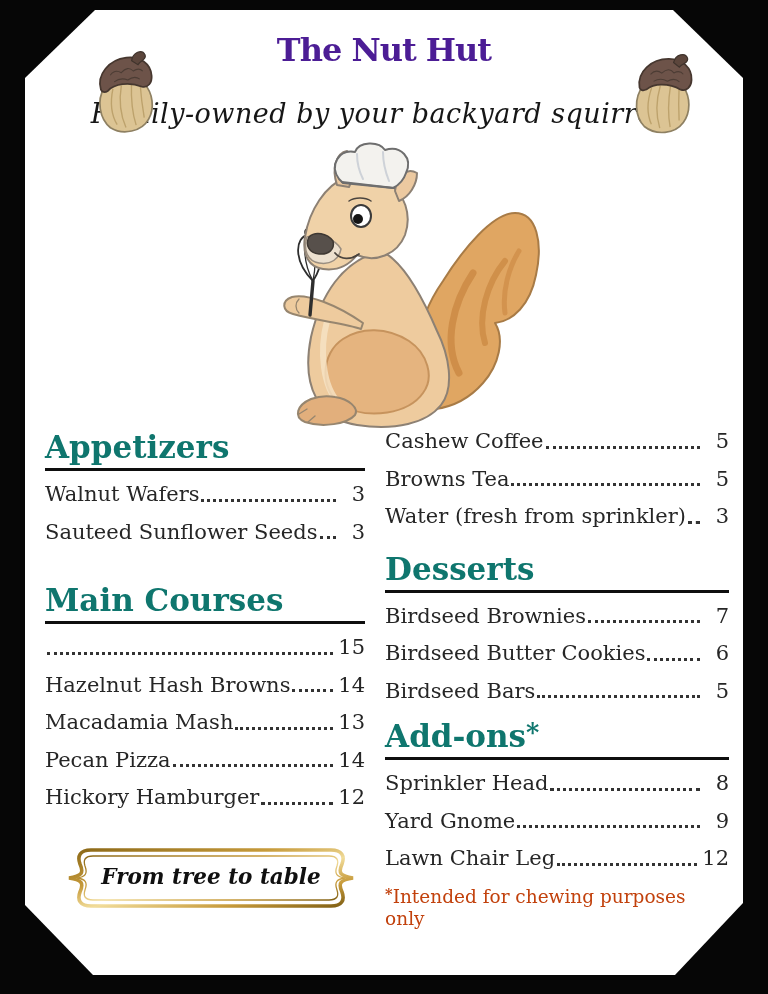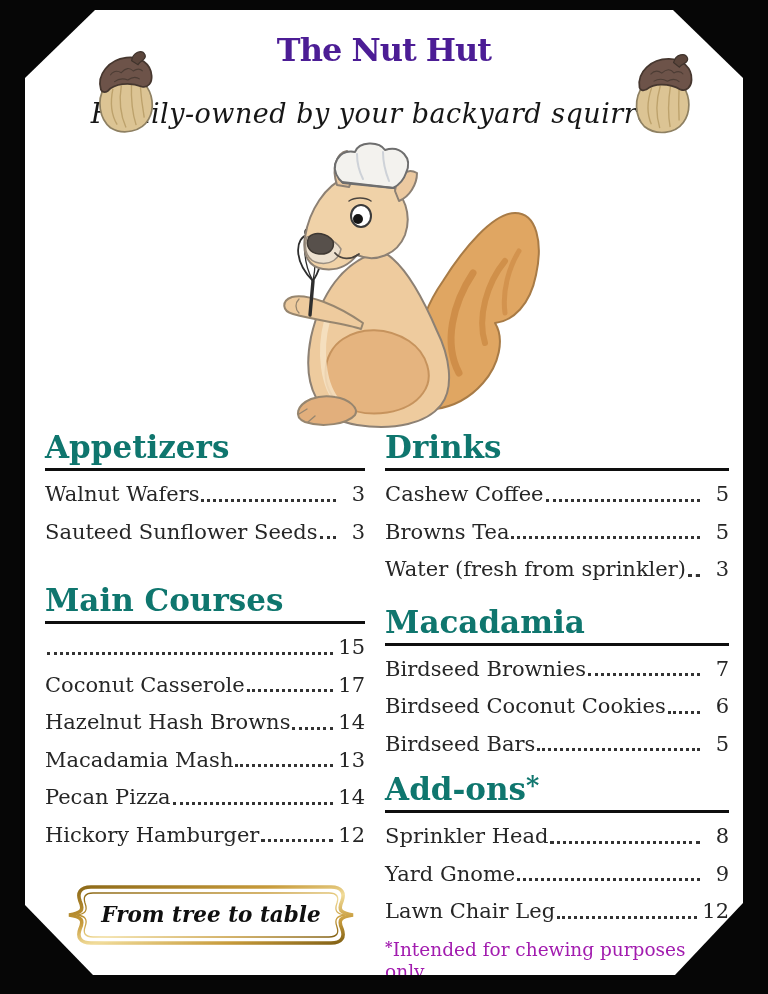--- a/index.html
+++ b/index.html
@@ -59,21 +59,21 @@
   .dots  { flex:1; border-bottom:3px dotted #333; margin:0 5px 5px 2px; min-width:12px; }
   .price { min-width:24px; text-align:right; }
 
   .badge { position:relative; width:300px; height:76px; margin:16px 0 0 16px; }
   .badge svg { position:absolute; inset:0; }
   .badge-text {
     position:absolute; inset:0; display:flex; align-items:center; justify-content:center;
     font-size:21.5px; font-weight:bold; font-style:italic; color:#101010; padding-bottom:2px;
   }
 
-  .footnote { font-size:18.5px; color:#a21caf; margin:0; line-height:1.2; }
+  .footnote { font-size:18.5px; color:#c2410c; margin:0; line-height:1.2; }
   .footnote sup { font-weight:bold; font-size:0.78em; vertical-align:4px; }
 </style>
 </head>
 <body>
 
 <div class="stage">
   <div class="panel">
 
     <div class="title">The Nut Hut</div>
     <div class="subtitle">Family-owned by your backyard squirrels</div>
@@ -164,25 +164,20 @@
             <span class="dots"></span>
             <span class="price">3</span>
           </div>
         </section>
 
         <section class="mt-a">
           <h2 class="section-title">Main Courses</h2>
           <div class="item">
             <span class="dots"></span>
             <span class="price">15</span>
-          </div>
-          <div class="item">
-            <span class="iname">Coconut Casserole</span>
-            <span class="dots"></span>
-            <span class="price">17</span>
           </div>
           <div class="item">
             <span class="iname">Hazelnut Hash Browns</span>
             <span class="dots"></span>
             <span class="price">14</span>
           </div>
           <div class="item">
             <span class="iname">Macadamia Mash</span>
             <span class="dots"></span>
             <span class="price">13</span>
@@ -213,47 +208,46 @@
             <path d="M 30 10 L 270 10 C 281 10 284 16 281 24 C 277 33 279 36 292 38 C 279 40 277 43 281 52 C 284 60 281 66 270 66 L 30 66 C 19 66 16 60 19 52 C 23 43 21 40 8 38 C 21 36 23 33 19 24 C 16 16 19 10 30 10 Z" fill="#ffffff" stroke="url(#gold)" stroke-width="3.6"></path>
             <path d="M 32 16 L 268 16 C 276 16 278 20 276 26 C 273 34 276 37 284 38 C 276 39 273 42 276 50 C 278 56 276 60 268 60 L 32 60 C 24 60 22 56 24 50 C 27 42 24 39 16 38 C 24 37 27 34 24 26 C 22 20 24 16 32 16 Z" fill="none" stroke="url(#gold)" stroke-width="1.3"></path>
           </svg>
           <div class="badge-text">From tree to table</div>
         </div>
       </div>
 
       <div class="col col-right">
 
         <section>
-          <h2 class="section-title">Drinks</h2>
           <div class="item">
             <span class="iname">Cashew Coffee</span>
             <span class="dots"></span>
             <span class="price">5</span>
           </div>
           <div class="item">
             <span class="iname">Browns Tea</span>
             <span class="dots"></span>
             <span class="price">5</span>
           </div>
           <div class="item">
             <span class="iname">Water (fresh from sprinkler)</span>
             <span class="dots"></span>
             <span class="price">3</span>
           </div>
         </section>
 
         <section class="mt-b">
-          <h2 class="section-title">Macadamia</h2>
+          <h2 class="section-title">Desserts</h2>
           <div class="item">
             <span class="iname">Birdseed Brownies</span>
             <span class="dots"></span>
             <span class="price">7</span>
           </div>
           <div class="item">
-            <span class="iname">Birdseed Coconut Cookies</span>
+            <span class="iname">Birdseed Butter Cookies</span>
             <span class="dots"></span>
             <span class="price">6</span>
           </div>
           <div class="item">
             <span class="iname">Birdseed Bars</span>
             <span class="dots"></span>
             <span class="price">5</span>
           </div>
         </section>
 

